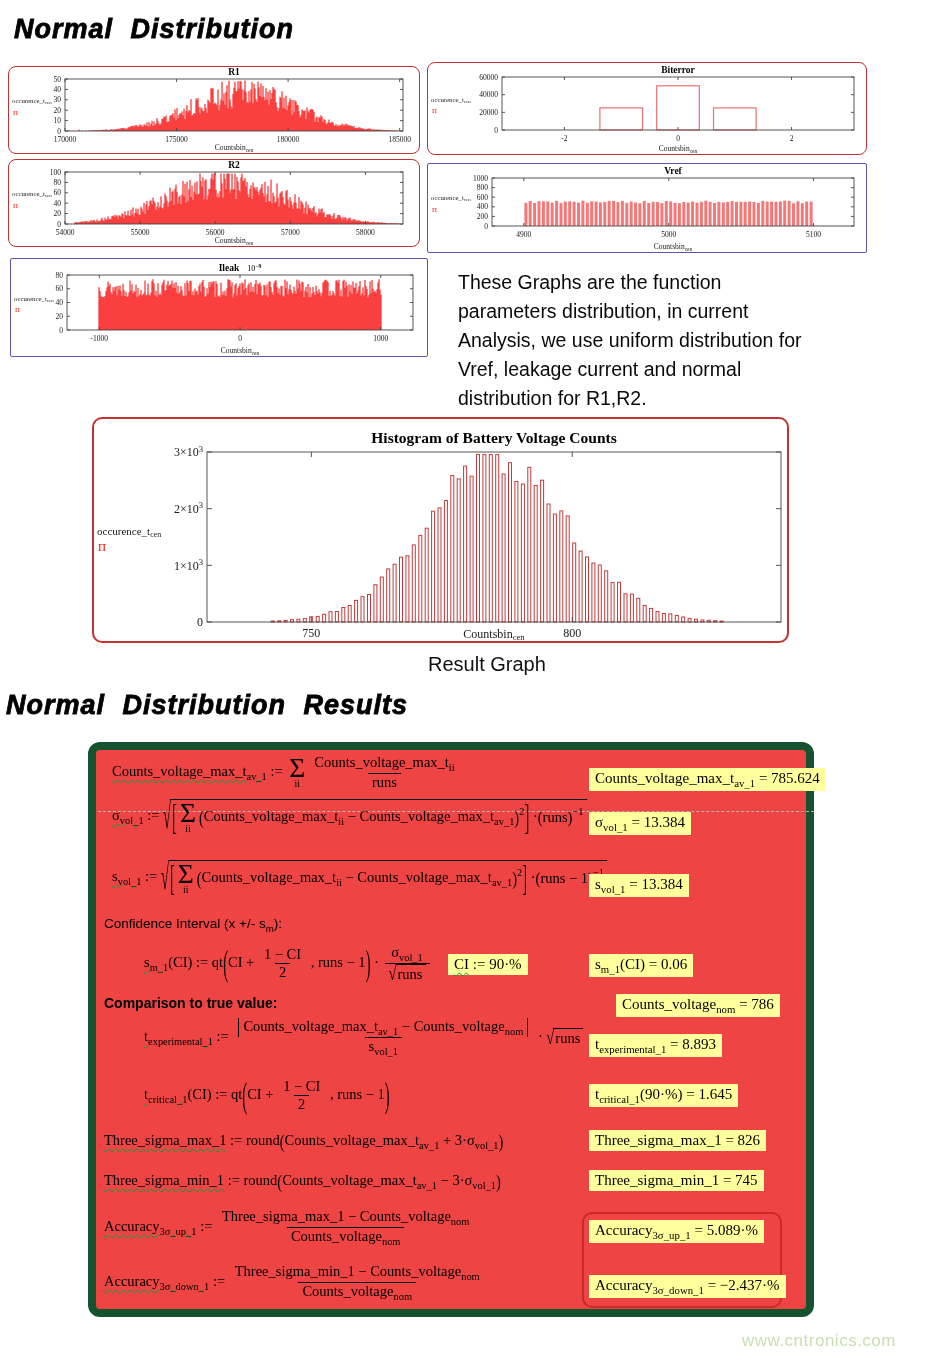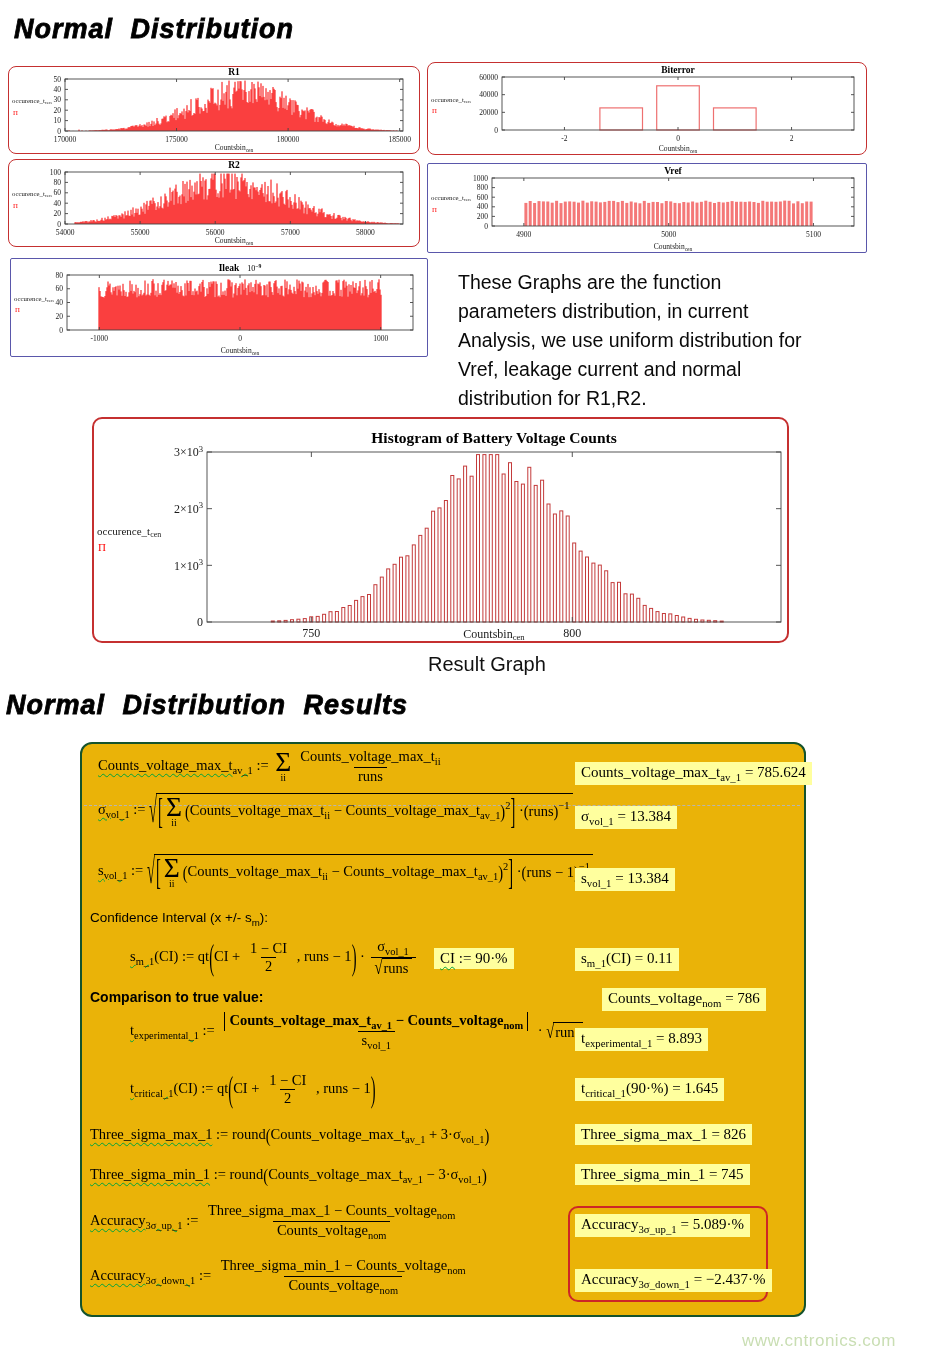--- a/index.html
+++ b/index.html
@@ -14,22 +14,22 @@
   .bluebox{border:1px solid #5a57ab;border-radius:2px;}
   #chart-r1{left:8px;top:66px;width:412px;height:88px;}
   #chart-biterror{left:427px;top:62px;width:440px;height:93px;}
   #chart-r2{left:8px;top:159px;width:412px;height:88px;}
   #chart-vref{left:427px;top:163px;width:440px;height:90px;}
   #chart-ileak{left:10px;top:258px;width:418px;height:99px;}
   #chart-battery{left:92px;top:417px;width:697px;height:226px;border-width:2px;border-radius:10px;}
   #description{position:absolute;left:458px;top:268px;width:470px;
                font:19.5px/29px "Liberation Sans",sans-serif;white-space:pre-line;color:#0a0a0a;}
   #result-graph-caption{position:absolute;left:428px;top:653px;font:20px "Liberation Sans",sans-serif;color:#111;}
-  #results-panel{position:absolute;left:80px;top:742px;width:726px;height:575px;
-                 border:2px solid #14532d;border-radius:12px;box-sizing:border-box;background:#eab308;}
+  #results-panel{position:absolute;left:88px;top:742px;width:726px;height:575px;
+                 border:8px solid #14532d;border-radius:12px;box-sizing:border-box;background:#ef4444;}
   #pagebreak-line{position:absolute;left:2px;top:61px;width:716px;border-top:1px dashed #b5b5b5;}
   #accuracy-box{position:absolute;left:486px;top:462px;width:200px;height:96px;
                 border:2px solid #cd2727;border-radius:10px;box-sizing:border-box;}
   #watermark{position:absolute;left:742px;top:1331px;font:17px "Liberation Sans",sans-serif;
              color:#c9deb3;letter-spacing:0.5px;}
   
   .frow{position:absolute;font:14.5px "Liberation Serif",serif;color:#000;white-space:pre;}
   .frow.sans{font:13.5px "Liberation Sans",sans-serif;}
   .frow.sansb{font:bold 14px "Liberation Sans",sans-serif;}
   .res{position:absolute;font:15px "Liberation Serif",serif;white-space:pre;}
@@ -39,21 +39,21 @@
   sub{font-size:0.72em;}  sup{font-size:0.72em;}
   .mfrac{display:inline-flex;flex-direction:column;align-items:center;vertical-align:middle;margin:0 2px;}
   .mfrac .num,.mfrac .den{display:block;text-align:center;padding:0 4px;}
   .mfrac .den{border-top:1px solid #000;}
   .mgroup{display:inline-flex;align-items:center;vertical-align:middle;}
   .mbody{display:inline-block;}
   .sqb{border-top:1px solid #000;padding:1px 3px 0 2px;}
   .stretchy{display:inline-block;transform-origin:center;line-height:1;}
   .rad{margin-right:-1px;}
   .mabs{display:inline-block;border-left:1px solid #000;border-right:1px solid #000;
-        padding:0 4px;vertical-align:middle;font-weight:bold;}
+        padding:0 4px;vertical-align:middle;}
   .msum{display:inline-flex;flex-direction:column;align-items:center;vertical-align:middle;margin:0 3px;}
   .msum .sig{font-size:1.9em;line-height:0.85;}
   .msum .sumidx{font-size:0.68em;margin-top:-1px;}
 </style>
 </head>
 <body>
 
 <div id="page">
   <div id="title-top" class="htitle">Normal Distribution</div>
 
@@ -418,21 +418,21 @@
       <div class="frow" style="left: 48px; top: 268px;"><span class="wavy"><span>t</span><sub>experimental_1</sub></span><span> := </span><span class="mfrac"><span class="num"><span class="mabs"><span>Counts_voltage_max_t</span><sub>av_1</sub><span> − Counts_voltage</span><sub>nom</sub></span></span><span class="den"><span>s</span><sub>vol_1</sub></span></span><span> · </span><span class="mgroup"><span class="stretchy rad" style="transform: scaleY(1.36);">√</span><span class="mbody sqb"><span>runs</span></span></span></div>
       <div class="frow" style="left: 48px; top: 328px;"><span class="wavy"><span>t</span><sub>critical_1</sub></span><span>(CI) := qt</span><span class="mgroup"><span class="stretchy" style="transform: scaleY(2.51);">(</span><span class="mbody"><span>CI + </span><span class="mfrac"><span class="num"><span>1 − CI</span></span><span class="den"><span>2</span></span></span><span> , runs − 1</span></span><span class="stretchy" style="transform: scaleY(2.51);">)</span></span></div>
       <div class="frow" style="left: 8px; top: 382px;"><span class="wavy"><span>Three_sigma_max_1</span></span><span> := round</span><span class="mgroup"><span class="stretchy" style="transform: scaleY(1.35);">(</span><span class="mbody"><span>Counts_voltage_max_t</span><sub>av_1</sub><span> + 3·σ</span><sub>vol_1</sub></span><span class="stretchy" style="transform: scaleY(1.35);">)</span></span></div>
       <div class="frow" style="left: 8px; top: 422px;"><span class="wavy"><span>Three_sigma_min_1</span></span><span> := round</span><span class="mgroup"><span class="stretchy" style="transform: scaleY(1.35);">(</span><span class="mbody"><span>Counts_voltage_max_t</span><sub>av_1</sub><span> − 3·σ</span><sub>vol_1</sub></span><span class="stretchy" style="transform: scaleY(1.35);">)</span></span></div>
       <div class="frow" style="left: 8px; top: 458px;"><span class="wavy"><span>Accuracy</span><sub>3σ_up_1</sub></span><span> := </span><span class="mfrac"><span class="num"><span>Three_sigma_max_1 − Counts_voltage</span><sub>nom</sub></span><span class="den"><span>Counts_voltage</span><sub>nom</sub></span></span></div>
       <div class="frow" style="left: 8px; top: 513px;"><span class="wavy"><span>Accuracy</span><sub>3σ_down_1</sub></span><span> := </span><span class="mfrac"><span class="num"><span>Three_sigma_min_1 − Counts_voltage</span><sub>nom</sub></span><span class="den"><span>Counts_voltage</span><sub>nom</sub></span></span></div>
       <div class="res" style="left: 493px; top: 18px;"><span class="hl"><span>Counts_voltage_max_t</span><sub>av_1</sub><span> = 785.624</span></span></div>
       <div class="res" style="left: 493px; top: 62px;"><span class="hl"><span>σ</span><sub>vol_1</sub><span> = 13.384</span></span></div>
       <div class="res" style="left: 493px; top: 124px;"><span class="hl"><span>s</span><sub>vol_1</sub><span> = 13.384</span></span></div>
       <div class="res" style="left: 352px; top: 204px;"><span class="hl"><span class="wavy"><span>CI</span></span><span> := 90·%</span></span></div>
-      <div class="res" style="left: 493px; top: 204px;"><span class="hl"><span>s</span><sub>m_1</sub><span>(CI) = 0.11</span></span></div>
+      <div class="res" style="left: 493px; top: 204px;"><span class="hl"><span>s</span><sub>m_1</sub><span>(CI) = 0.06</span></span></div>
       <div class="res" style="left: 493px; top: 244px; padding-left: 27px;"><span class="hl"><span>Counts_voltage</span><sub>nom</sub><span> = 786</span></span></div>
       <div class="res" style="left: 493px; top: 284px;"><span class="hl"><span>t</span><sub>experimental_1</sub><span> = 8.893</span></span></div>
       <div class="res" style="left: 493px; top: 334px;"><span class="hl"><span>t</span><sub>critical_1</sub><span>(90·%) = 1.645</span></span></div>
       <div class="res" style="left: 493px; top: 380px;"><span class="hl"><span>Three_sigma_max_1 = 826</span></span></div>
       <div class="res" style="left: 493px; top: 420px;"><span class="hl"><span>Three_sigma_min_1 = 745</span></span></div>
       <div class="res" style="left: 493px; top: 470px;"><span class="hl"><span>Accuracy</span><sub>3σ_up_1</sub><span> = 5.089·%</span></span></div>
       <div class="res" style="left: 493px; top: 525px;"><span class="hl"><span>Accuracy</span><sub>3σ_down_1</sub><span> = −2.437·%</span></span></div>
     </div>
 
   <div id="watermark">www.cntronics.com</div>

